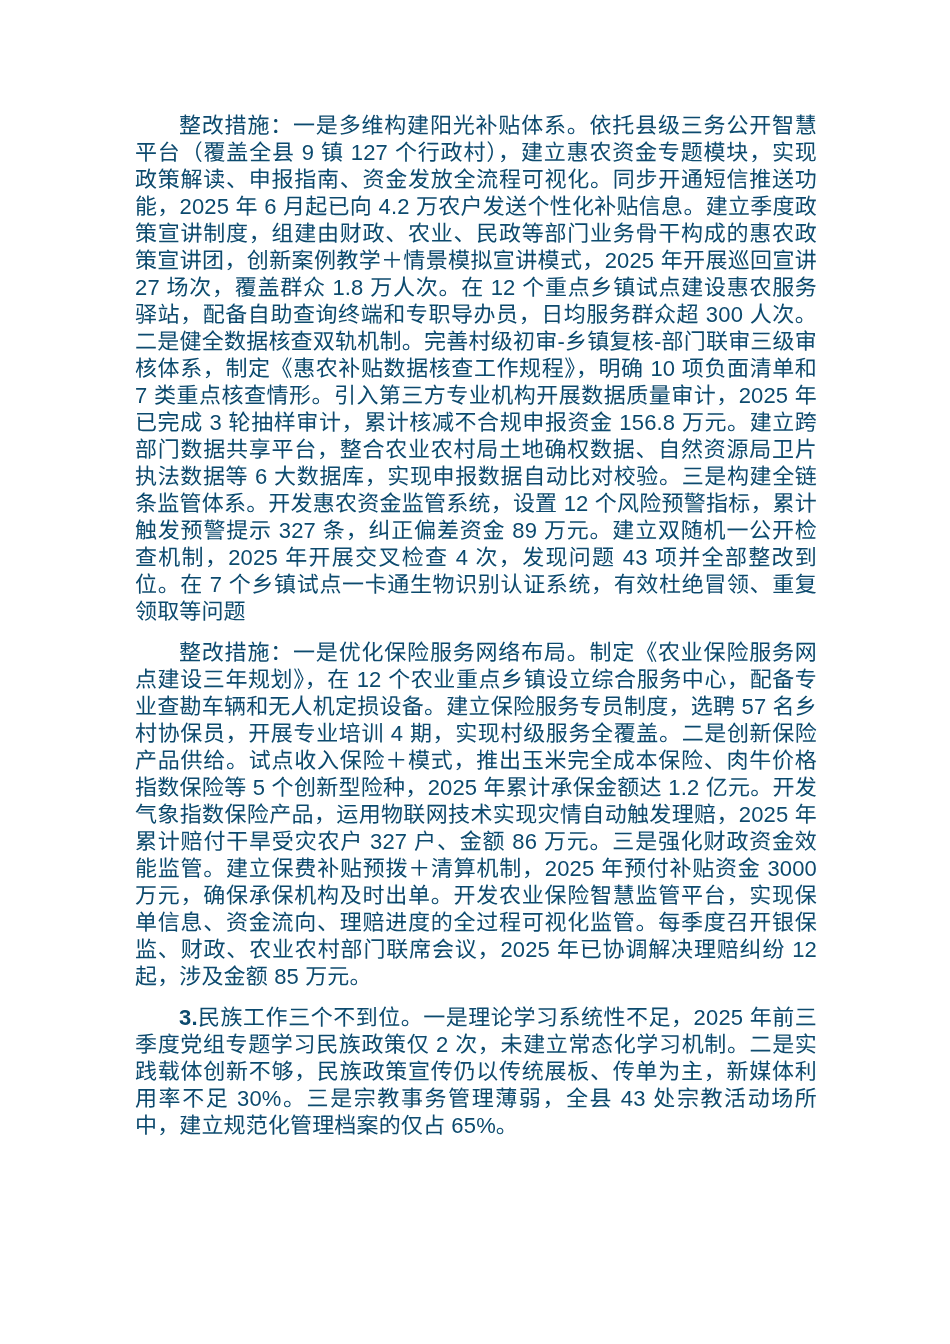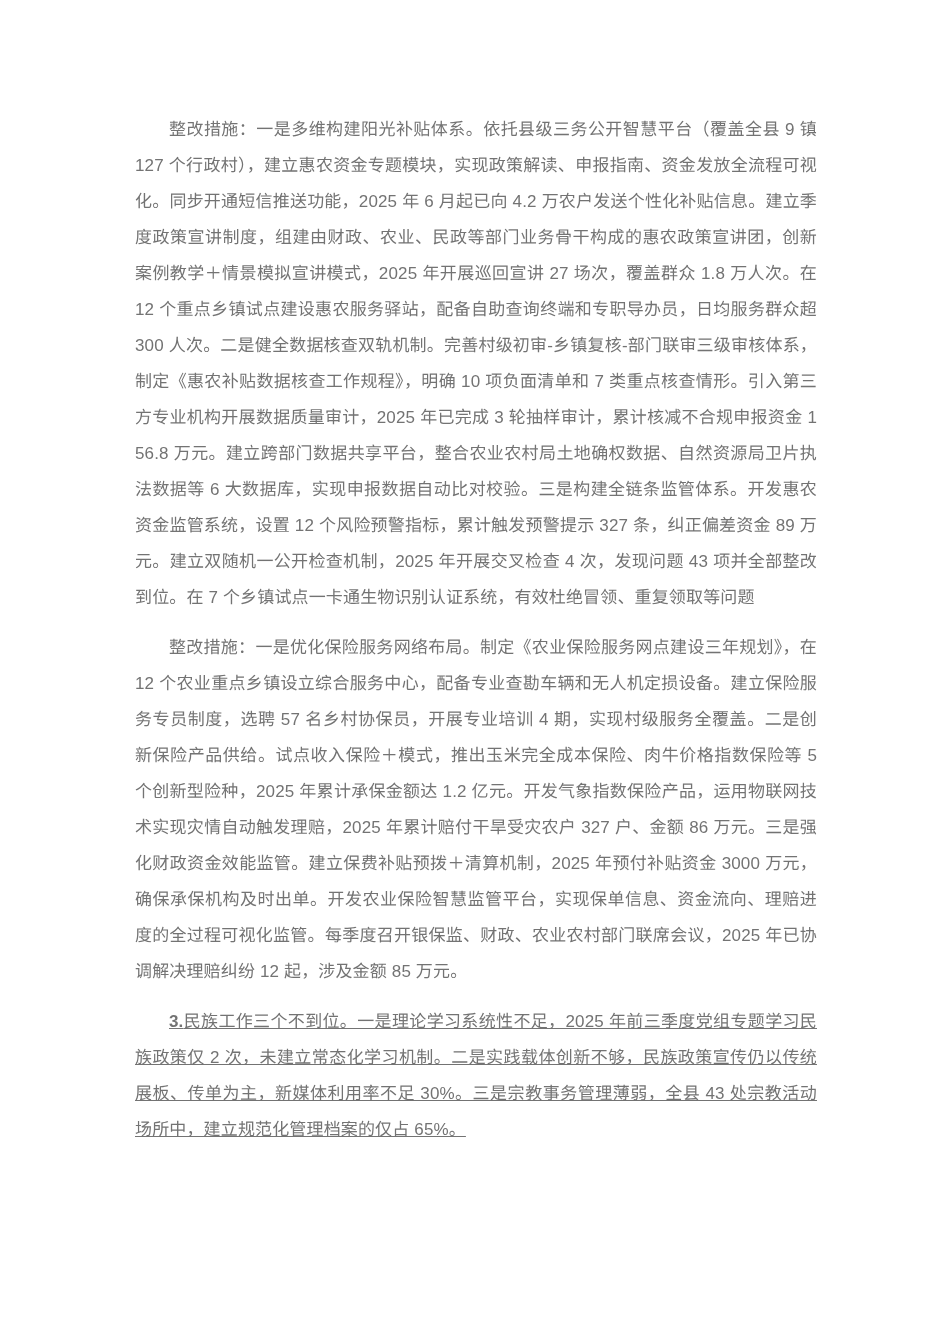--- a/index.html
+++ b/index.html
@@ -25,34 +25,33 @@
 
   .doc-body {
     position: absolute;
     left: 135px;
     top: 112px;
     width: 682px;
   }
 
   .para {
     margin: 0 0 14px 0;
-    font-size: 17px;
-    line-height: 36px;
-    color: #737373;
+    font-size: 22px;
+    line-height: 27px;
+    color: #0c4a6e;
     text-align: justify;
     text-justify: inter-ideograph;
     text-indent: 2em;
     letter-spacing: 0.15px;
     word-break: break-all;
     font-weight: 400;
   }
 
   .para:last-child {
     margin-bottom: 2px;
-    text-decoration: underline;
   }
 
   .para .lead-num {
     font-weight: 700;
   }
 </style>
 </head>
 <body>
 
 <div class="page">

